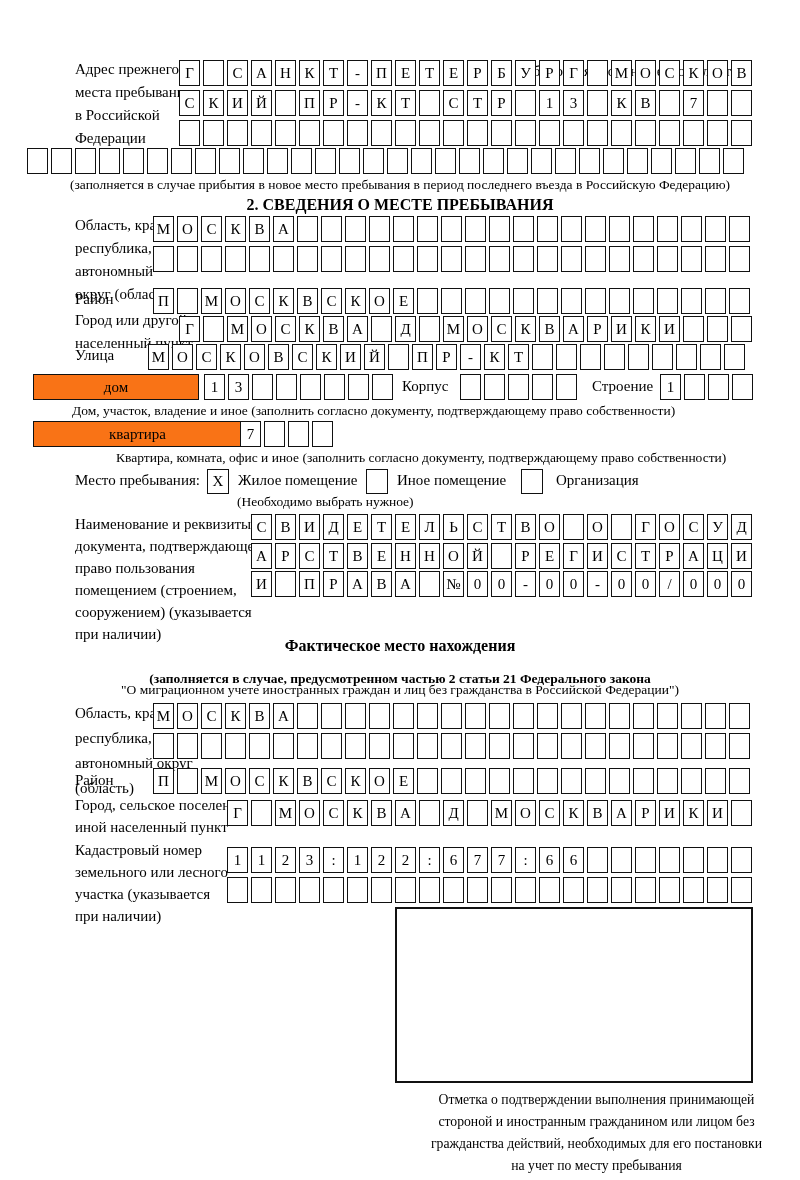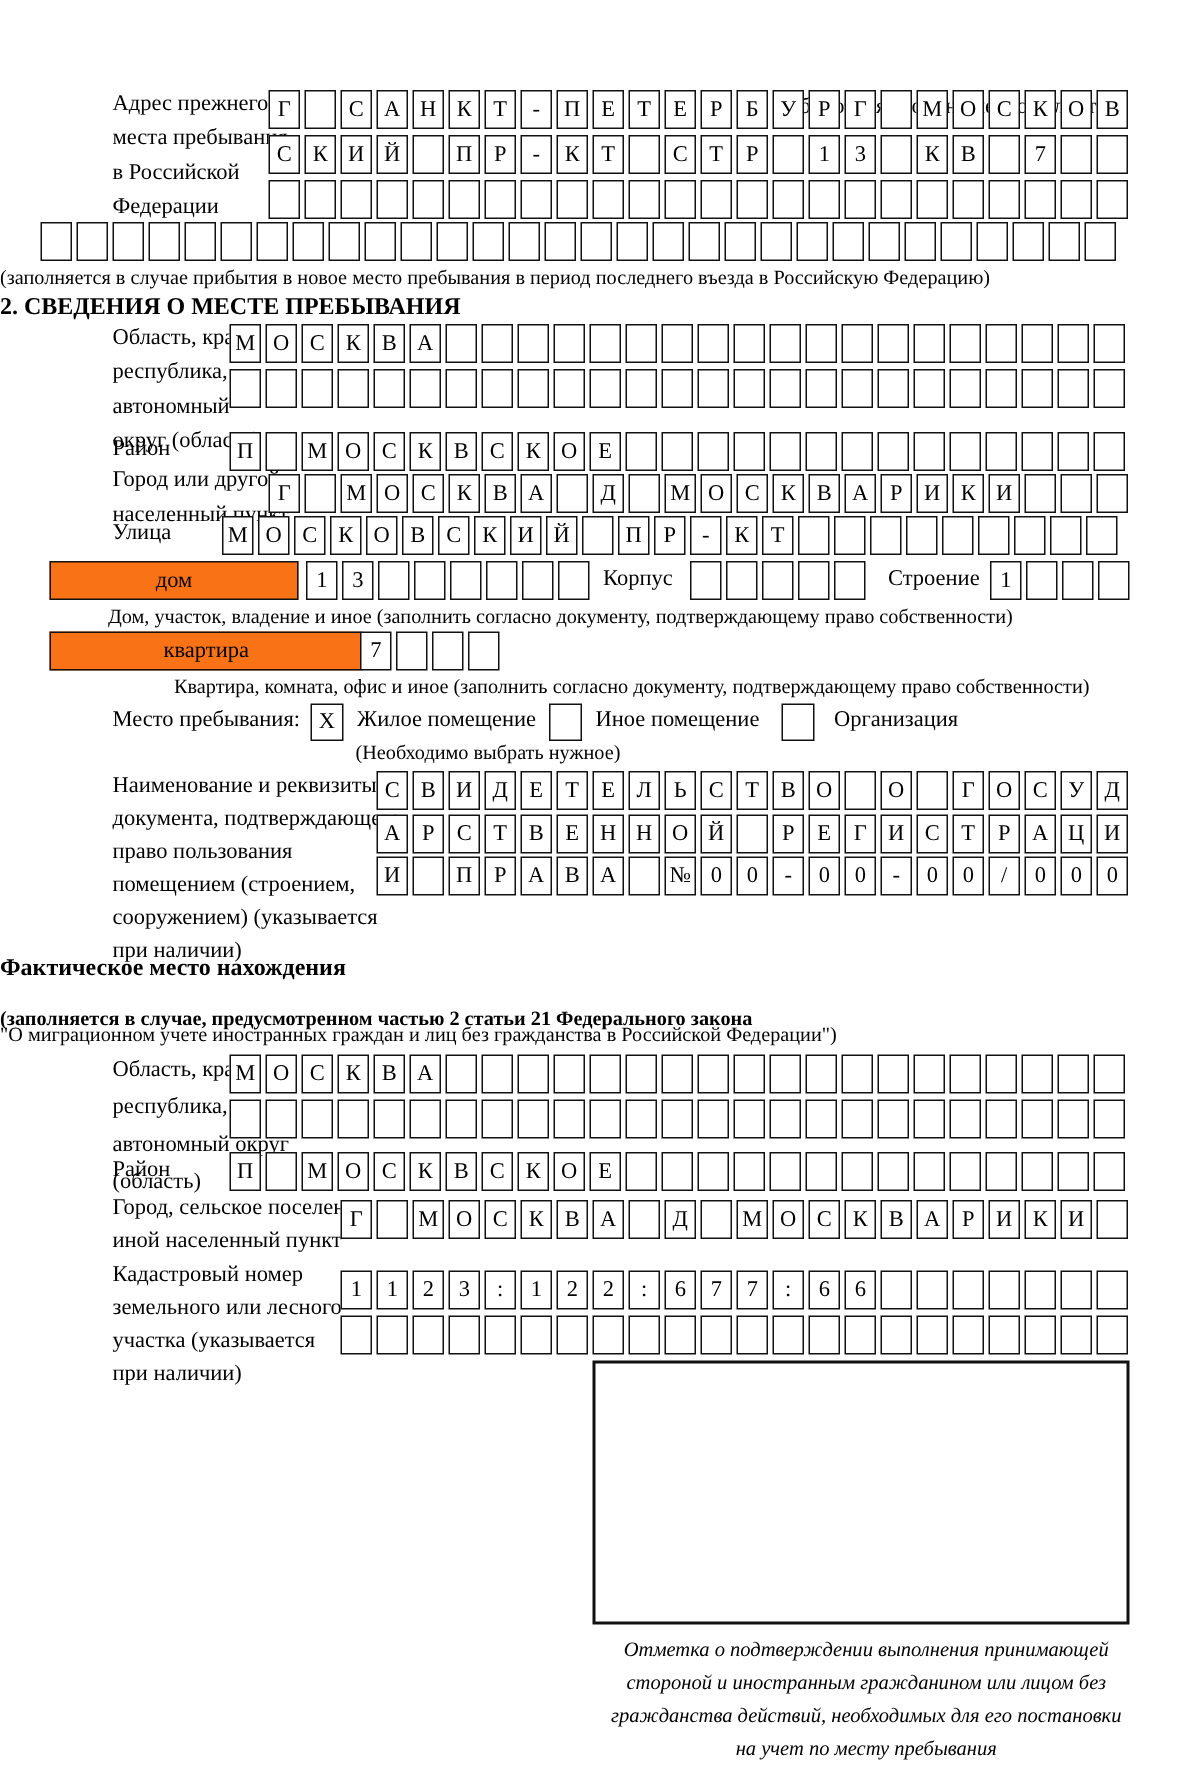--- a/index.html
+++ b/index.html
@@ -18,21 +18,21 @@
   }
   .labelbox{
     box-sizing:border-box;border:1.6px solid #111;height:26px;background:#f97316;
     display:flex;align-items:center;justify-content:center;font-size:15px;
   }
   .checkbox{
     box-sizing:border-box;width:22px;height:25px;border:1.6px solid #111;background:#fff;
     display:flex;align-items:center;justify-content:center;font-size:15px;
   }
   .note{font-size:13.5px;}
-  .center{width:800px;}
+  .center{width:800px;text-align:center;}
   .title{font-weight:bold;font-size:16px;}
   .bigbox{box-sizing:border-box;border:2px solid #111;background:#fff;}
   .stamp-note{font-size:13.7px;line-height:22px;text-align:center;white-space:pre-line;}
 </style>
 </head>
 <body>
 
 <div class="abs" style="left:522px;top:22px;margin-top:41px;">Оборотная сторона первого листа</div>
 
 <div class="abs lines" style="left:75px;top:58px;">Адрес прежнего
@@ -587,16 +587,16 @@
     <span class="cell"></span>
     <span class="cell"></span>
     <span class="cell"></span>
     <span class="cell"></span>
     <span class="cell"></span>
     <span class="cell"></span>
     <span class="cell"></span>
   </div>
 
 <div class="abs bigbox" style="left:395px;top:907px;width:358px;height:176px;"></div>
-<div class="abs stamp-note" style="left:385px;top:1089px;width:385px;font-style:italic;">Отметка о подтверждении выполнения принимающей
+<div class="abs stamp-note" style="left:404px;top:1089px;width:385px;">Отметка о подтверждении выполнения принимающей
 стороной и иностранным гражданином или лицом без
 гражданства действий, необходимых для его постановки
 на учет по месту пребывания</div>
 
 </body></html>

